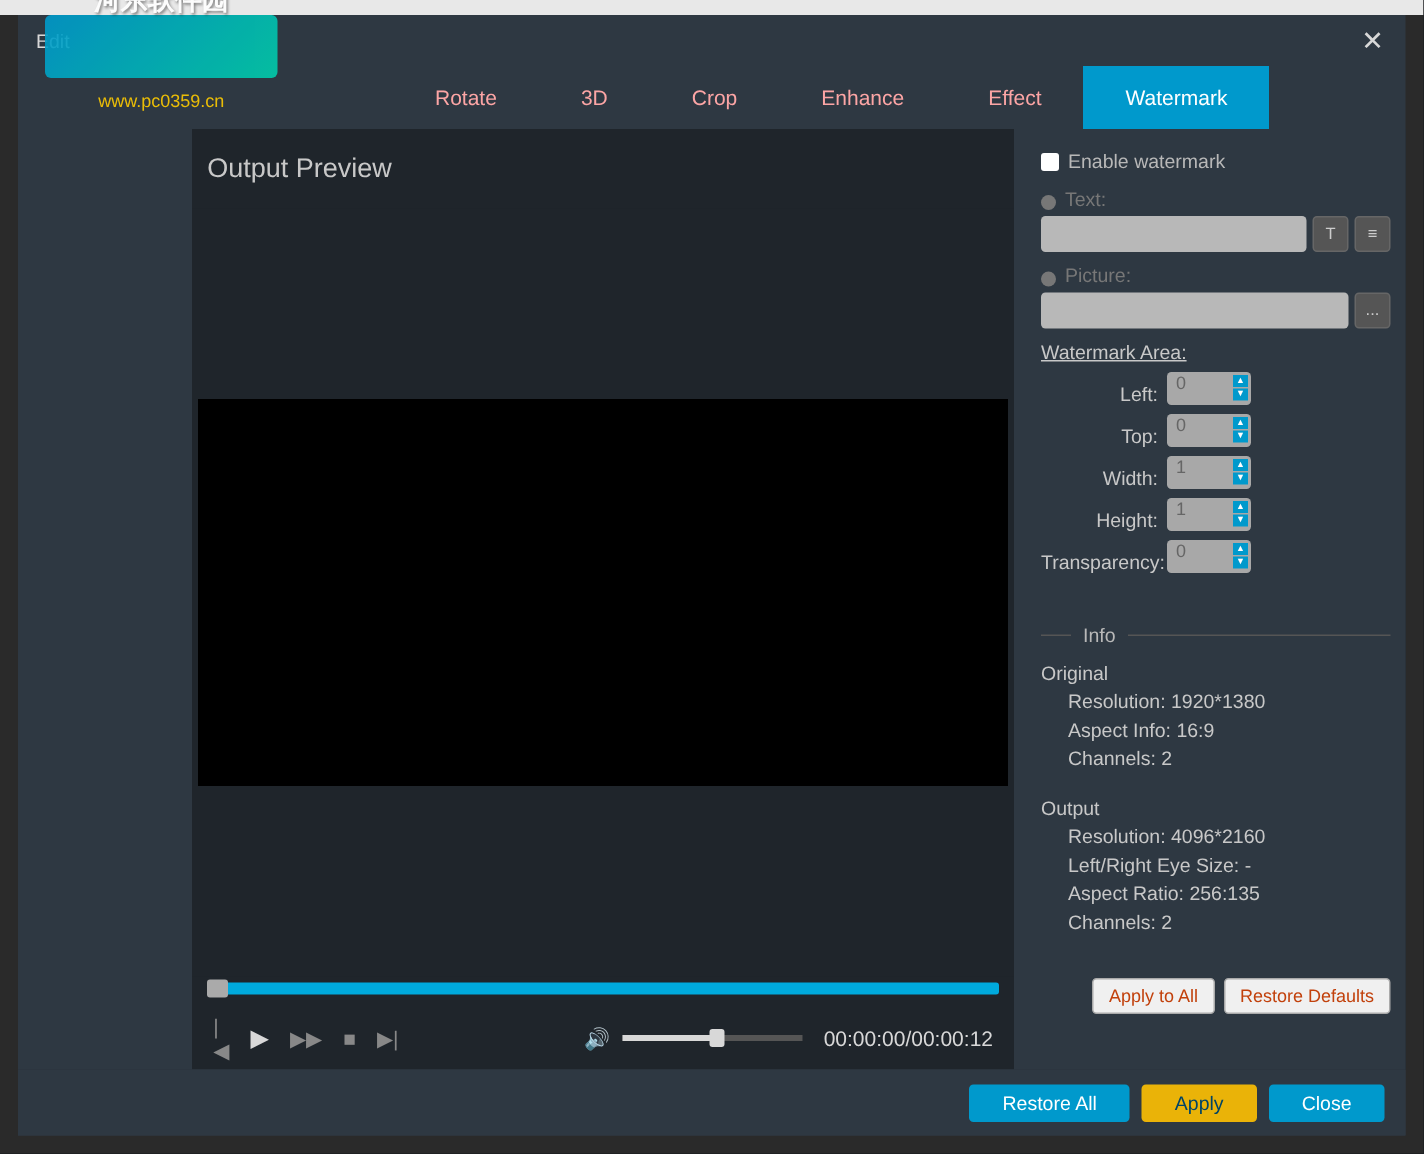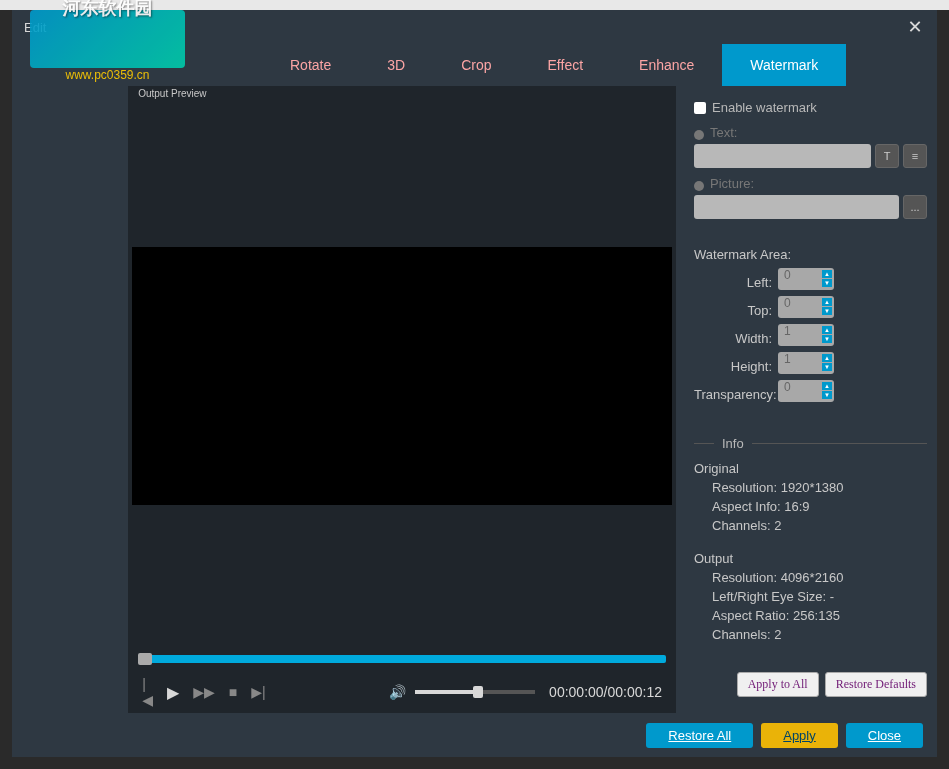--- a/index.html
+++ b/index.html
@@ -1,36 +1,36 @@
 <!DOCTYPE html>
 <html><head>
   <meta charset="utf-8">
   <style>
     * { margin: 0; padding: 0; box-sizing: border-box; }
     body { font-family: "Segoe UI", Arial, sans-serif; background: #1a1a1a; color: #b8b8b8; width: 949px; height: 769px; overflow: hidden; position: relative; }
     
     .bg-window { position: absolute; top: 0; left: 0; width: 100%; height: 100%; background: #2a2a2a; }
     .bg-top { position: absolute; top: 0; left: 0; width: 100%; height: 10px; background: #e8e8e8; color: #333; font-size: 10px; }
-    .watermark-logo { position: absolute; top: 10px; left: 30px; width: 155px; height: 58px; background: linear-gradient(135deg, #0099cc, #00ccaa); border-radius: 4px; display: flex; flex-direction: column; align-items: center; justify-content: center; z-index: 1; opacity: 0.9; gap: 48px; }
+    .watermark-logo { position: absolute; top: 10px; left: 30px; width: 155px; height: 42px; background: linear-gradient(135deg, #0099cc, #00ccaa); border-radius: 4px; display: flex; flex-direction: column; align-items: center; justify-content: center; z-index: 1; opacity: 0.9; gap: 48px; }
     .watermark-logo .cn { color: #fff; font-size: 18px; font-weight: bold; text-shadow: 1px 1px 2px rgba(0,0,0,0.5); }
     .watermark-logo .url { color: #ffcc00; font-size: 12px; }
     
     .modal { position: absolute; top: 10px; left: 12px; right: 12px; bottom: 12px; background: #2e3842; display: flex; flex-direction: column; }
     .modal-header { height: 34px; display: flex; align-items: center; justify-content: space-between; padding: 0 12px; }
     .modal-title { font-size: 13px; color: #d8d8d8; }
     .close-btn { color: #d8d8d8; font-size: 18px; cursor: pointer; width: 20px; text-align: center; }
     
     .tabs { height: 42px; display: flex; padding-left: 250px; }
     .tab { padding: 0 28px; display: flex; align-items: center; color: #fca5a5; font-size: 14px; cursor: pointer; }
     .tab.active { background: #0099cc; color: #fff; }
     
     .content { flex: 1; display: flex; background: #1f252b; }
     .left-spacer { width: 143px; background: #2e3842; }
     .preview-area { flex: 1; display: flex; flex-direction: column; }
-    .preview-label { padding: 2px 10px; font-size: 10px; color: #c8c8c8; }
+    .preview-label { padding: 16px 10px; font-size: 18px; color: #c8c8c8; }
     .video-container { flex: 1; background: #1f252b; position: relative; display: flex; align-items: center; justify-content: center; padding: 0 4px; }
     .video-black { width: 100%; height: 258px; background: #000; }
     .progress-bar { height: 8px; margin: 4px 10px 8px; background: #00aadd; position: relative; border-radius: 2px; }
     .progress-thumb { position: absolute; left: 0; top: -2px; width: 14px; height: 12px; background: #aaa; border-radius: 2px; }
     .player-controls { height: 42px; display: flex; align-items: center; padding: 0 14px; gap: 14px; }
     .ctrl-icon { color: #888; font-size: 14px; cursor: pointer; }
     .ctrl-icon.play { color: #d8d8d8; font-size: 16px; }
     .volume-group { display: flex; align-items: center; gap: 8px; margin-left: 110px; }
     .volume-bar { width: 120px; height: 4px; background: #555; position: relative; }
     .volume-fill { position: absolute; left: 0; top: 0; width: 50%; height: 100%; background: #d8d8d8; }
@@ -38,40 +38,40 @@
     .time-display { margin-left: auto; font-size: 14px; color: #d8d8d8; }
     
     .right-panel { width: 264px; background: #2e3842; padding: 14px 10px 10px 18px; display: flex; flex-direction: column; font-size: 13px; }
     .checkbox-row { display: flex; align-items: center; gap: 6px; margin-bottom: 10px; }
     .checkbox { width: 12px; height: 12px; background: #fff; border-radius: 2px; }
     .radio-row { display: flex; align-items: flex-end; gap: 6px; margin-bottom: 4px; color: #777; }
     .radio { width: 10px; height: 10px; border-radius: 50%; background: #777; }
     .input-row { display: flex; gap: 4px; margin-bottom: 8px; }
     .text-input { flex: 1; height: 24px; background: #b8b8b8; border: none; border-radius: 3px; }
     .small-btn { width: 24px; height: 24px; background: #555; border: 1px solid #666; border-radius: 3px; color: #ccc; display: flex; align-items: center; justify-content: center; font-size: 11px; cursor: pointer; }
-    .section-label { color: #c8c8c8; margin-bottom: 6px; margin-top: 20px; }
+    .section-label { color: #c8c8c8; margin-bottom: 6px; margin-top: 0; text-decoration: underline; }
     .numeric-row { display: flex; align-items: flex-end; gap: 6px; margin-bottom: 6px; }
     .numeric-label { width: 78px; text-align: right; color: #c8c8c8; }
     .numeric-input { width: 56px; height: 22px; background: #a8a8a8; border: none; border-radius: 3px; color: #666; padding: 0 6px; font-size: 12px; position: relative; }
     .spinner { position: absolute; right: 2px; top: 2px; width: 10px; display: flex; flex-direction: column; gap: 1px; }
     .spinner-btn { height: 8px; background: #0099cc; font-size: 6px; color: #fff; text-align: center; line-height: 8px; }
     
     .info-section { margin-top: 28px; }
     .info-divider { display: flex; align-items: center; gap: 8px; margin-bottom: 10px; }
     .info-divider::before { content: ''; width: 20px; height: 1px; background: #555; }
     .info-divider .line-after { flex: 1; height: 1px; background: #555; }
     .info-group { margin-bottom: 18px; }
     .info-heading { color: #c8c8c8; margin-bottom: 4px; font-size: 13px; }
     .info-line { color: #c8c8c8; padding-left: 18px; margin-bottom: 4px; font-size: 13px; }
     
     .panel-buttons { display: flex; gap: 6px; justify-content: flex-end; margin-top: 12px; }
-    .panel-btn { padding: 4px 10px; background: #f0f0f0; border: 1px solid #aaa; border-radius: 3px; color: #701a75; font-size: 12px; cursor: pointer; font-family: Liberation Serif, serif; }
+    .panel-btn { padding: 4px 10px; background: #f0f0f0; border: 1px solid #aaa; border-radius: 3px; color: #c2410c; font-size: 12px; cursor: pointer; }
     
     .footer-buttons { height: 44px; display: flex; align-items: center; justify-content: flex-end; gap: 8px; padding: 0 14px; background: #2e3842; }
-    .footer-btn { padding: 5px 22px; background: #0099cc; border: none; border-radius: 3px; color: #fff; font-size: 13px; cursor: pointer; text-decoration: underline; }
+    .footer-btn { padding: 5px 22px; background: #0099cc; border: none; border-radius: 3px; color: #fff; font-size: 13px; cursor: pointer; }
     .footer-btn.light { background: #eab308; color: #004466; }
   </style>
 </head>
 <body>
 
 <div class="bg-window">
   <div class="bg-top"></div>
 </div>
 
 <div class="watermark-logo">
@@ -84,22 +84,22 @@
     <div class="modal-title">Edit</div>
     <div class="close-btn">
       <span>✕</span>
     </div>
   </div>
 
   <div class="tabs">
     <div class="tab">Rotate</div>
     <div class="tab">3D</div>
     <div class="tab">Crop</div>
+    <div class="tab">Enhance</div>
     <div class="tab">Effect</div>
-    <div class="tab">Enhance</div>
     <div class="tab active">Watermark</div>
   </div>
 
   <div class="content">
     <div class="left-spacer"></div>
 
     <div class="preview-area">
       <div class="preview-label">Output Preview</div>
       <div class="video-container">
         <div class="video-black"></div>

